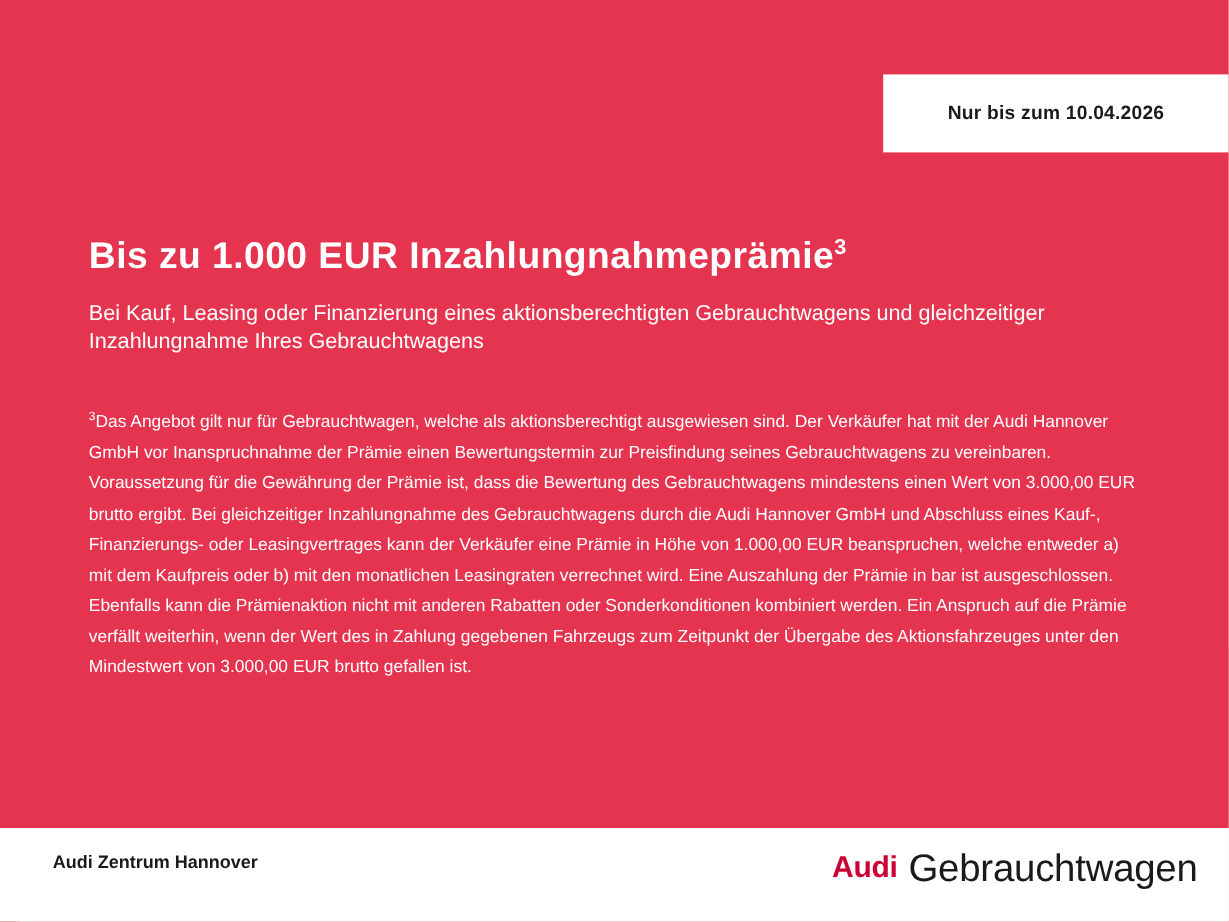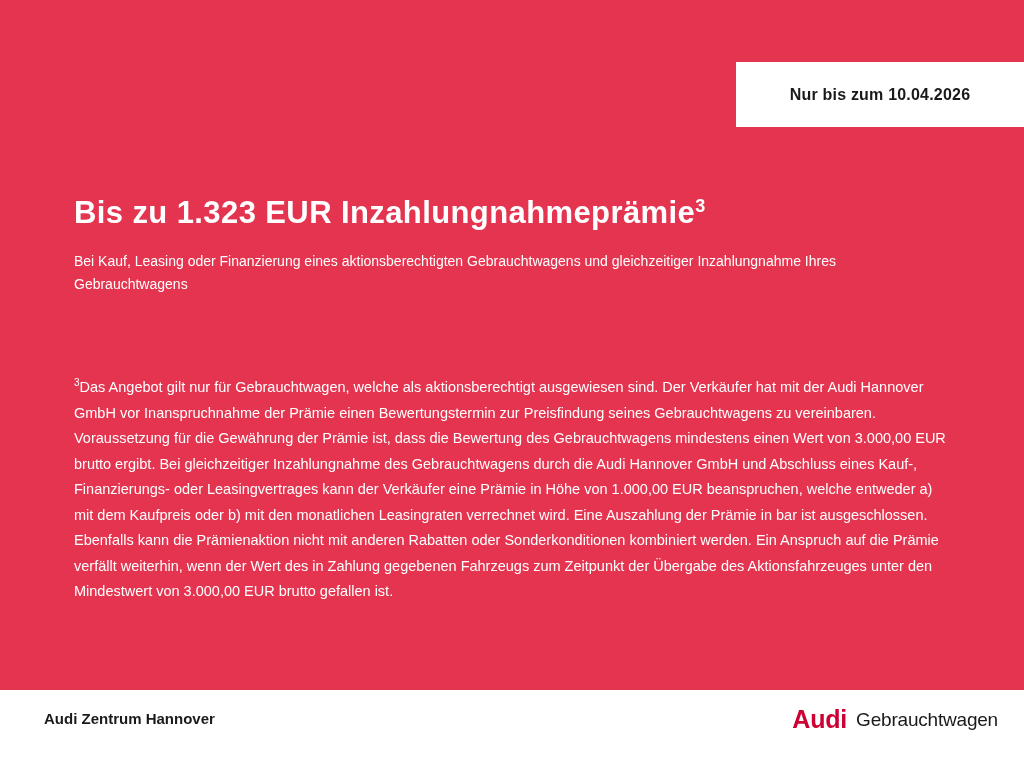--- a/index.html
+++ b/index.html
@@ -60,33 +60,32 @@
   .headline .sup {
     font-size: 18px;
     vertical-align: super;
     line-height: 0;
   }
   .subheadline {
     position: absolute;
     left: 74px;
     top: 250px;
     width: 850px;
-    font-size: 14px;
+    font-size: 18px;
     line-height: 23px;
     color: #ffffff;
   }
   .legal {
     position: absolute;
     left: 74px;
     top: 340px;
     width: 876px;
     font-size: 14.5px;
     line-height: 25.5px;
     color: #ffffff;
-    margin-top: 35px;
   }
   .legal .sup {
     font-size: 10px;
     vertical-align: super;
     line-height: 0;
   }
   
   .footer {
     position: absolute;
     left: 16px;
@@ -112,38 +111,38 @@
     gap: 9px;
   }
   .audi-word {
     font-size: 25px;
     font-weight: bold;
     color: #cc0033;
     letter-spacing: -0.2px;
     margin-left: 32px;
   }
   .gw-word {
-    font-size: 19px;
+    font-size: 32px;
     color: #1a1a1a;
     letter-spacing: -0.2px;
   }
 </style>
 </head>
 <body>
 
 <div class="page">
 
   <div class="poster">
 
     <div class="validity-badge">
       <span>Nur bis zum 10.04.2026</span>
     </div>
 
     <div class="headline">
-      <span>Bis zu 1.323 EUR Inzahlungnahmeprämie</span><span class="sup">3</span>
+      <span>Bis zu 1.000 EUR Inzahlungnahmeprämie</span><span class="sup">3</span>
     </div>
 
     <div class="subheadline">Bei Kauf, Leasing oder Finanzierung eines aktionsberechtigten Gebrauchtwagens und gleichzeitiger Inzahlungnahme Ihres Gebrauchtwagens</div>
 
     <div class="legal">
       <span class="sup">3</span><span>Das Angebot gilt nur für Gebrauchtwagen, welche als aktionsberechtigt ausgewiesen sind. Der Verkäufer hat mit der Audi Hannover GmbH vor Inanspruchnahme der Prämie einen Bewertungstermin zur Preisfindung seines Gebrauchtwagens zu vereinbaren. Voraussetzung für die Gewährung der Prämie ist, dass die Bewertung des Gebrauchtwagens mindestens einen Wert von 3.000,00 EUR brutto ergibt. Bei gleichzeitiger Inzahlungnahme des Gebrauchtwagens durch die Audi Hannover GmbH und Abschluss eines Kauf-, Finanzierungs- oder Leasingvertrages kann der Verkäufer eine Prämie in Höhe von 1.000,00 EUR beanspruchen, welche entweder a) mit dem Kaufpreis oder b) mit den monatlichen Leasingraten verrechnet wird. Eine Auszahlung der Prämie in bar ist ausgeschlossen. Ebenfalls kann die Prämienaktion nicht mit anderen Rabatten oder Sonderkonditionen kombiniert werden. Ein Anspruch auf die Prämie verfällt weiterhin, wenn der Wert des in Zahlung gegebenen Fahrzeugs zum Zeitpunkt der Übergabe des Aktionsfahrzeuges unter den Mindestwert von 3.000,00 EUR brutto gefallen ist.</span>
     </div>
 
   </div>
 

